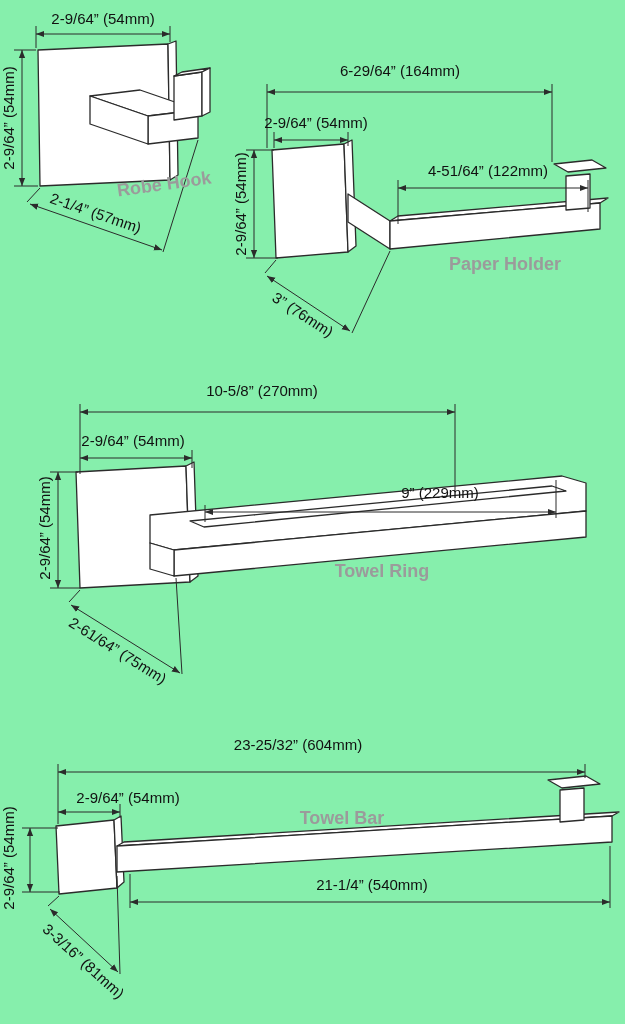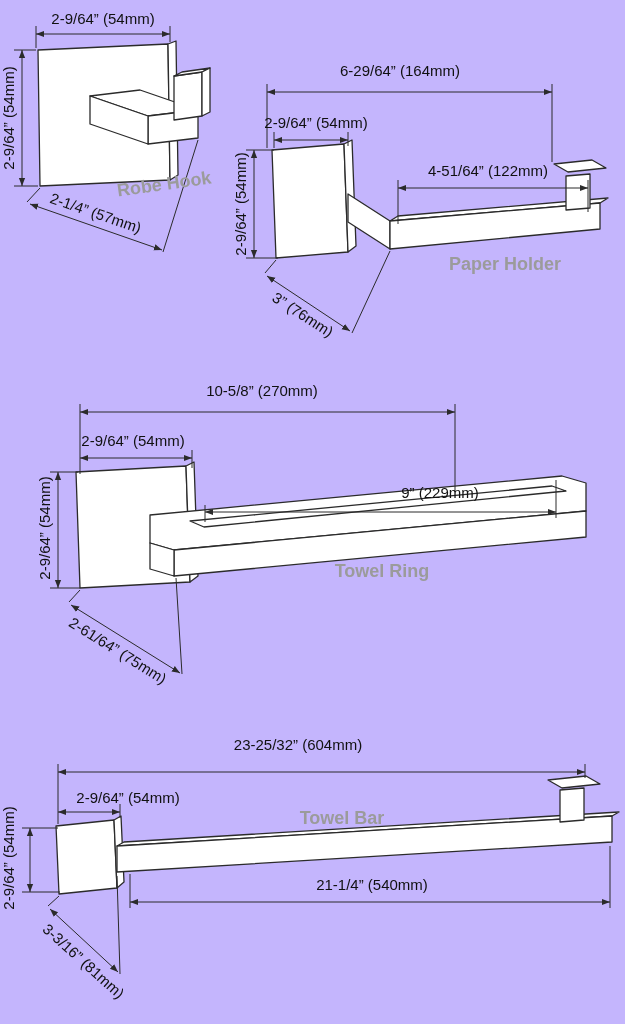--- a/index.html
+++ b/index.html
@@ -1,17 +1,17 @@
 <!DOCTYPE html>
 <html><head>
 <meta charset="utf-8">
 <style>
   html, body { margin: 0; padding: 0; background: #ffffff; }
   .canvas {
-    width: 625px; height: 1024px; position: relative; background: #c4b5fd;
+    width: 625px; height: 1024px; position: relative; background: #86efac;
     font-family: "Liberation Sans", sans-serif;
     overflow: hidden;
   }
   svg { display: block; }
   .draw   { fill: #ffffff; stroke: #2b2b2b; stroke-width: 1.3; stroke-linejoin: round; }
   .dline  { stroke: #2b2b2b; stroke-width: 1; fill: none; }
   .ext    { stroke: #2b2b2b; stroke-width: 1; fill: none; }
   .dim-text { font-family: "Liberation Sans", sans-serif; font-size: 15px; fill: #111111; }
   .mid    { text-anchor: middle; }
   .label  { font-family: "Liberation Sans", sans-serif; font-size: 18px; font-weight: bold; fill: #9b9b9b; text-anchor: middle; }

